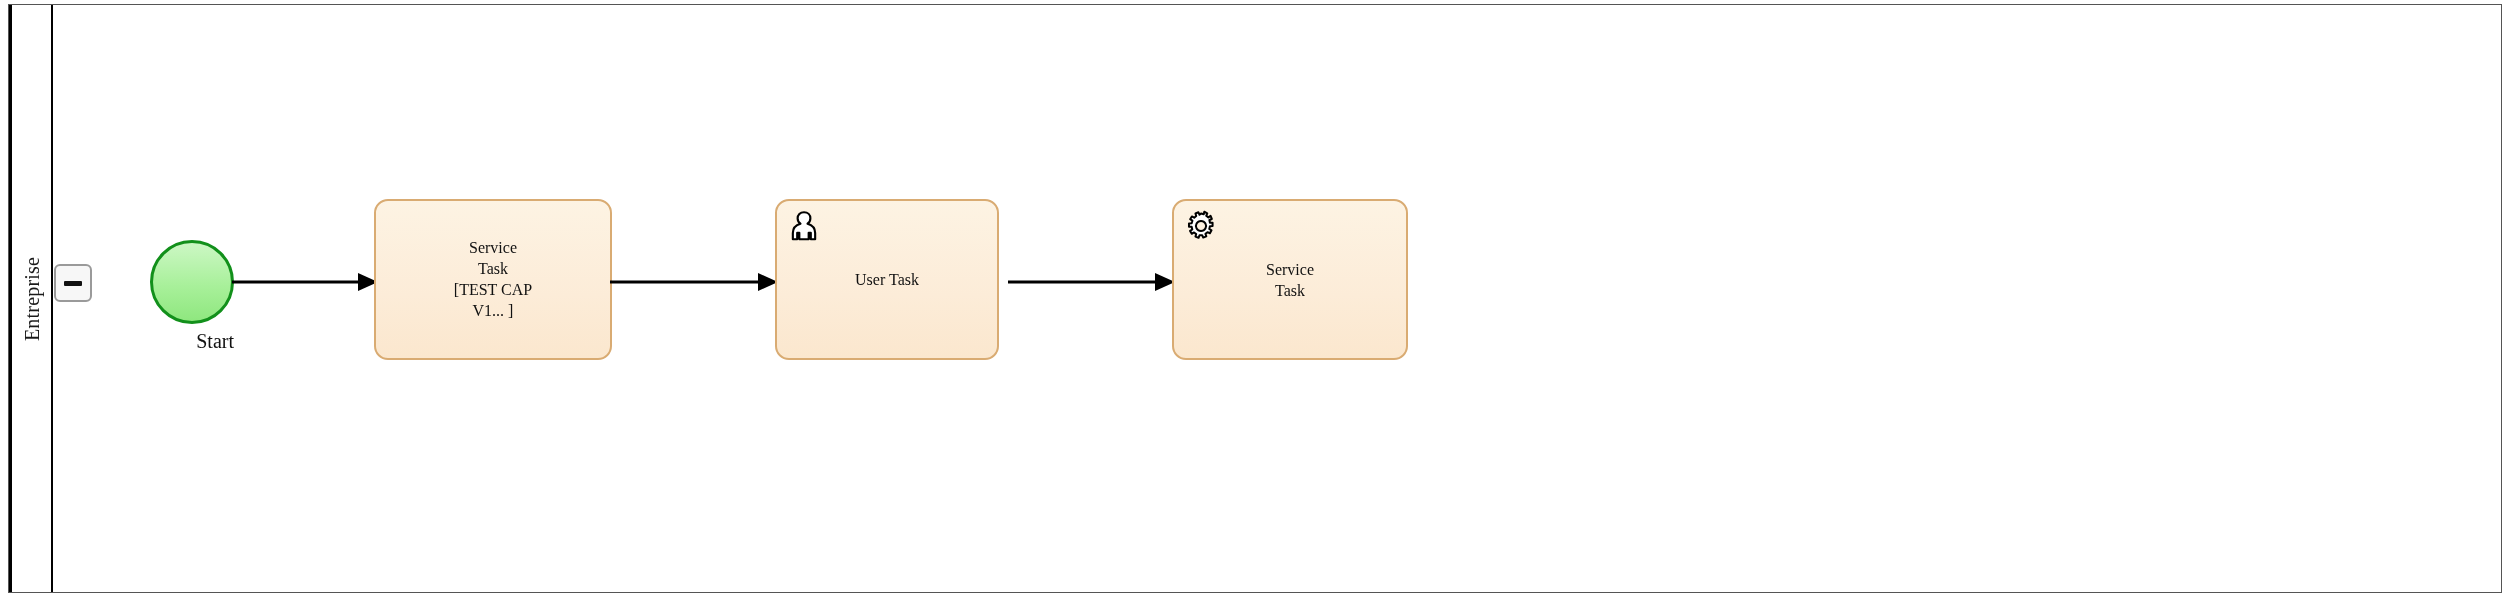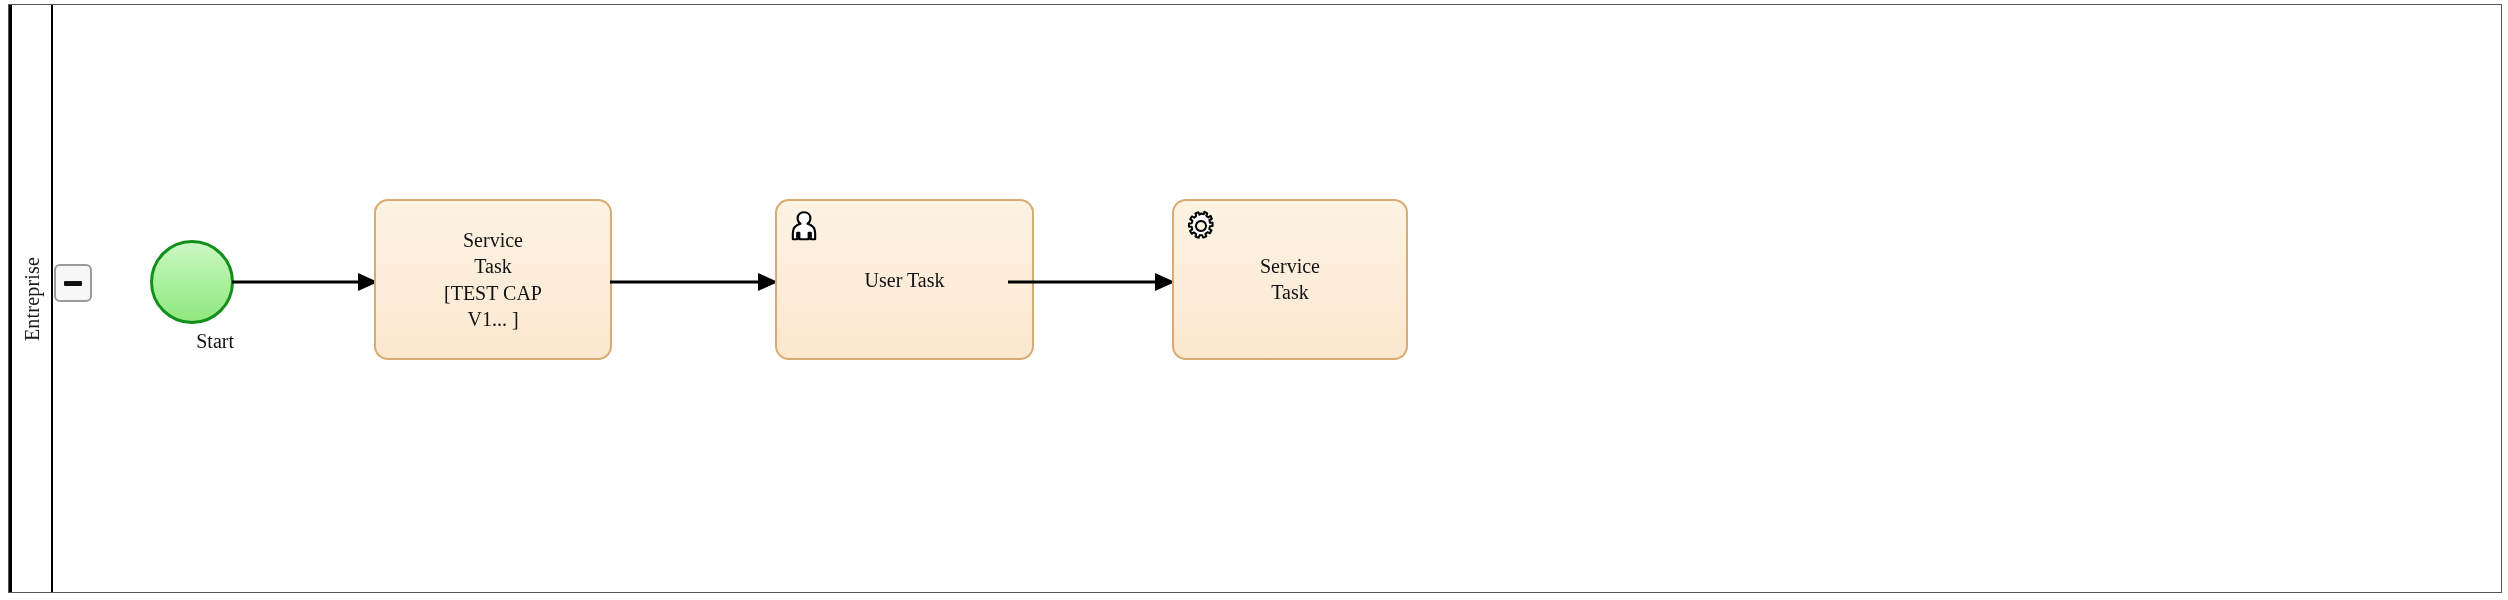--- a/index.html
+++ b/index.html
@@ -124,41 +124,41 @@
     background: linear-gradient(to bottom, #fdf3e3 0%, #fcecd8 60%, #fbe7ce 100%);
     cursor: pointer;
   }
   .task-label {
     position: absolute;
     left: 8px;
     right: 8px;
     top: 50%;
     transform: translateY(-50%);
     text-align: center;
-    font-size: 20px;
+    font-size: 16px;
     line-height: 1.33;
     color: #111111;
     white-space: pre-line;
   }
   .task.has-icon .task-label {
     
     top: 50%;
   }
 
   .task-icon {
     position: absolute;
     left: 10px;
     top: 8px;
     width: 34px;
     height: 34px;
     pointer-events: none;
   }
 
   #task-1 { left: 374px; width: 238px; }
-  #task-2 { left: 775px; width: 259px; }
+  #task-2 { left: 775px; width: 224px; }
   #task-3 { left: 1172px; width: 236px; }
 
   
   .flow {
     position: absolute;
     height: 24px;
     top: 270px;
     pointer-events: none;
   }
   #flow-1 { left: 232px; width: 146px; }

